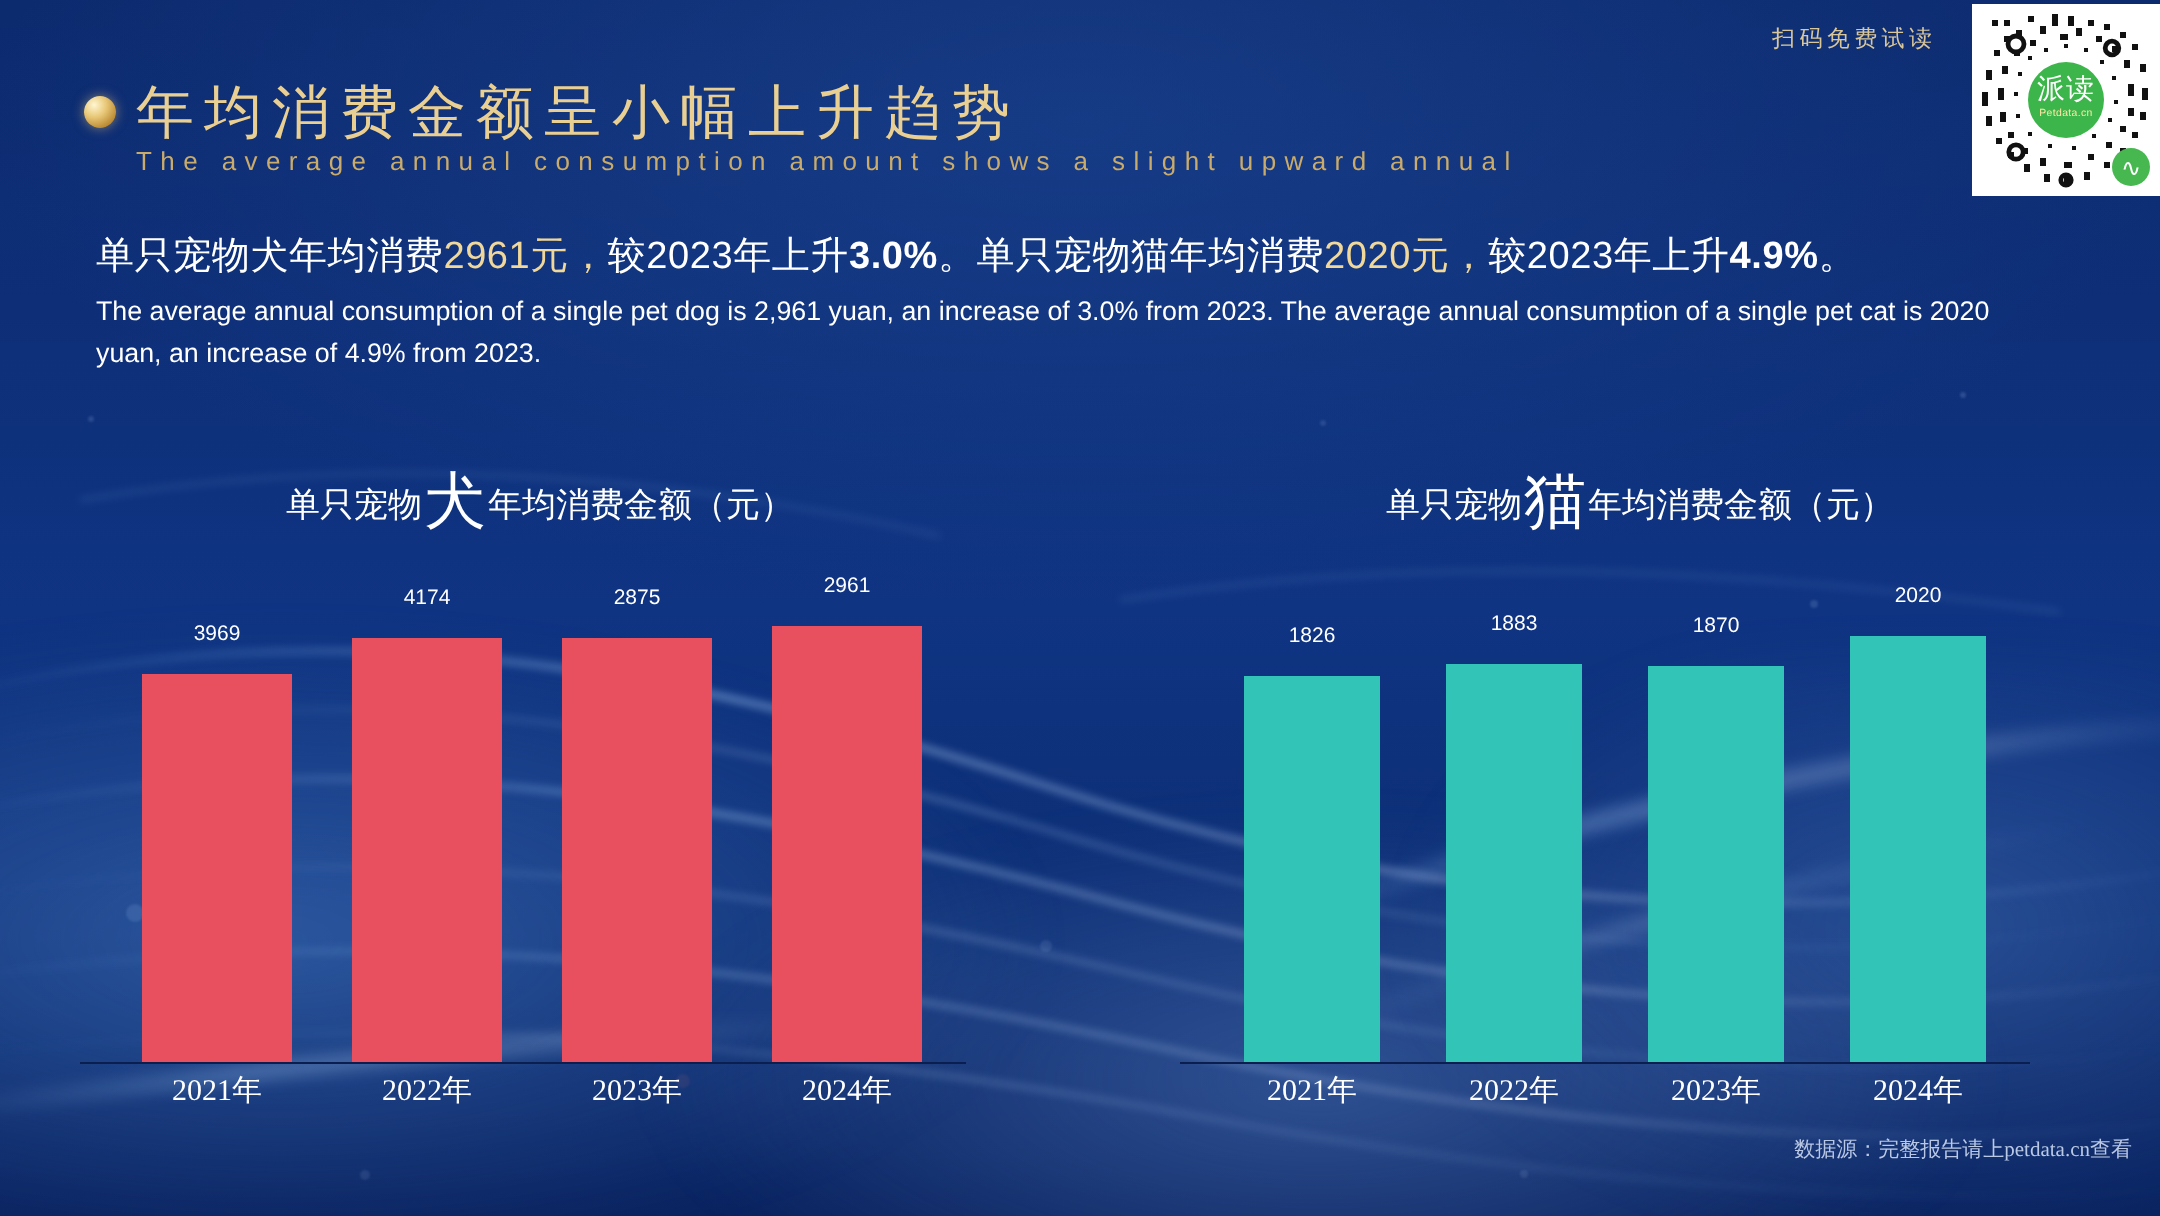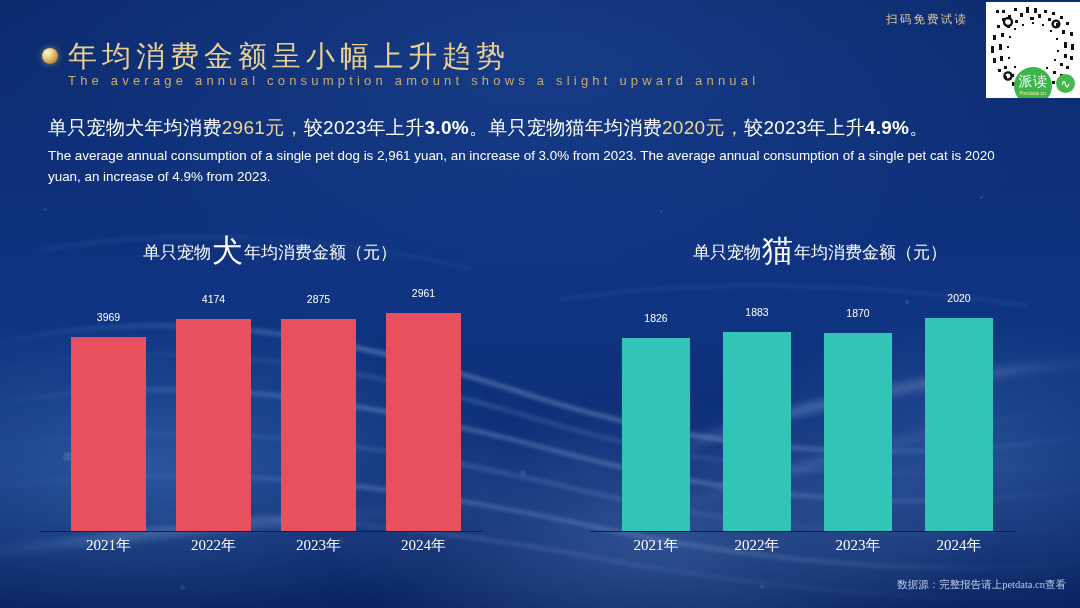--- a/index.html
+++ b/index.html
@@ -61,21 +61,20 @@
   }
   .qr-svg { display:block; }
   .qr-logo {
     position:absolute; left:50%; top:50%;
     transform: translate(-50%,-50%);
     width: 38px; height: 38px; border-radius: 50%;
     background: #3cb54a;
     display:flex; flex-direction:column;
     align-items:center; justify-content:center;
     line-height: 1;
-    margin-top: 36px;
   }
   .qr-logo .zh { font-size: 14px; color:#fff; font-family:"Liberation Serif", serif; letter-spacing:.5px; }
   .qr-logo .en { font-size: 5.2px; color:#ffe9a8; letter-spacing:.2px; margin-top:2px; }
   .qr-wechat {
     position:absolute; right:5px; bottom:5px;
     width: 19px; height: 19px; border-radius:50%;
     background:#46b84f;
     display:flex; align-items:center; justify-content:center;
     color:#fff; font-size:12px;
   }
@@ -153,21 +152,21 @@
     display: flex;
   }
   .xlab {
     text-align: center;
     font-size: 15px; color: #ffffff;
     font-family: "Liberation Serif", serif;
     white-space: nowrap;
   }
 
   .footer-note {
-    position: absolute; right: 14px; bottom: 16px;
+    position: absolute; right: 14px; bottom: 26px;
     font-size: 10.5px; color: #b9c8e4;
     font-family: "Liberation Serif", serif;
     white-space: nowrap;
   }
 </style>
 </head>
 <body>
 
 <div id="slide">
 

